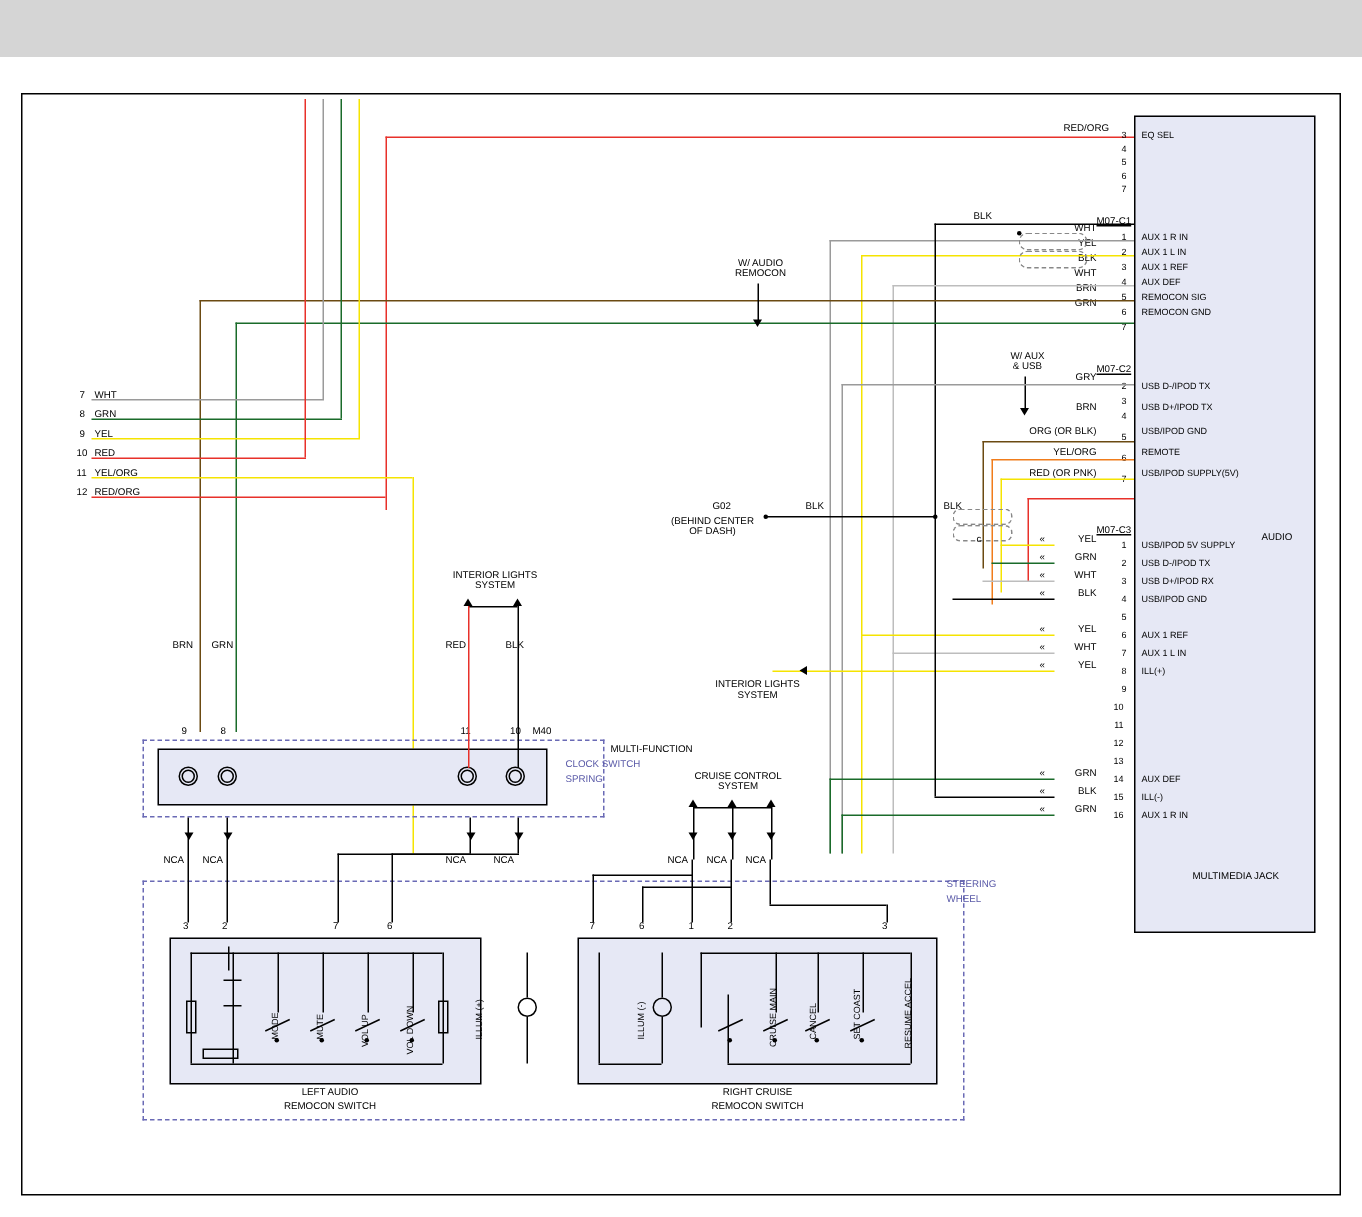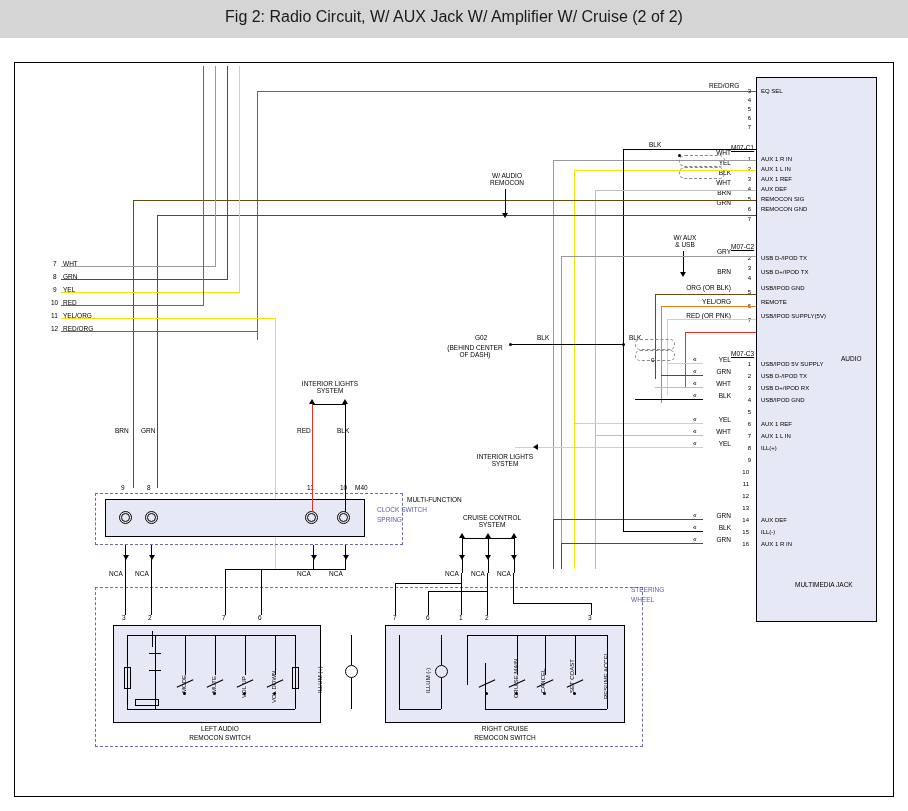--- a/index.html
+++ b/index.html
@@ -36,21 +36,20 @@
   .arrowl{position:absolute;width:0;height:0;border-top:3px solid transparent;border-bottom:3px solid transparent;border-right:5px solid #000;}
   .vert{writing-mode:vertical-rl;transform:rotate(180deg);font-size:6px;white-space:nowrap;position:absolute;}
   .dot{position:absolute;width:3px;height:3px;background:#000;border-radius:50%;}
 </style>
 </head>
 <body>
 
 <div id="root">
 
   <div id="titlebar"></div>
-  <div id="title">Fig 2: Radio Circuit, W/ AUX Jack W/ Amplifier W/ Cruise (2 of 2)</div>
 
   <div id="canvas">
 
     <div class="audiobox"></div>
     <div class="lbl" style="left:826px;top:293px;">AUDIO</div>
     <div class="lbl" style="left:780px;top:519px;">MULTIMEDIA JACK</div>
 
     <div class="wire h red" style="left:242px;top:28px;width:499px;"></div>
     <div class="wire v red" style="left:242px;top:28px;height:249px;"></div>
     <div class="lbl" style="left:694px;top:20px;">RED/ORG</div>

